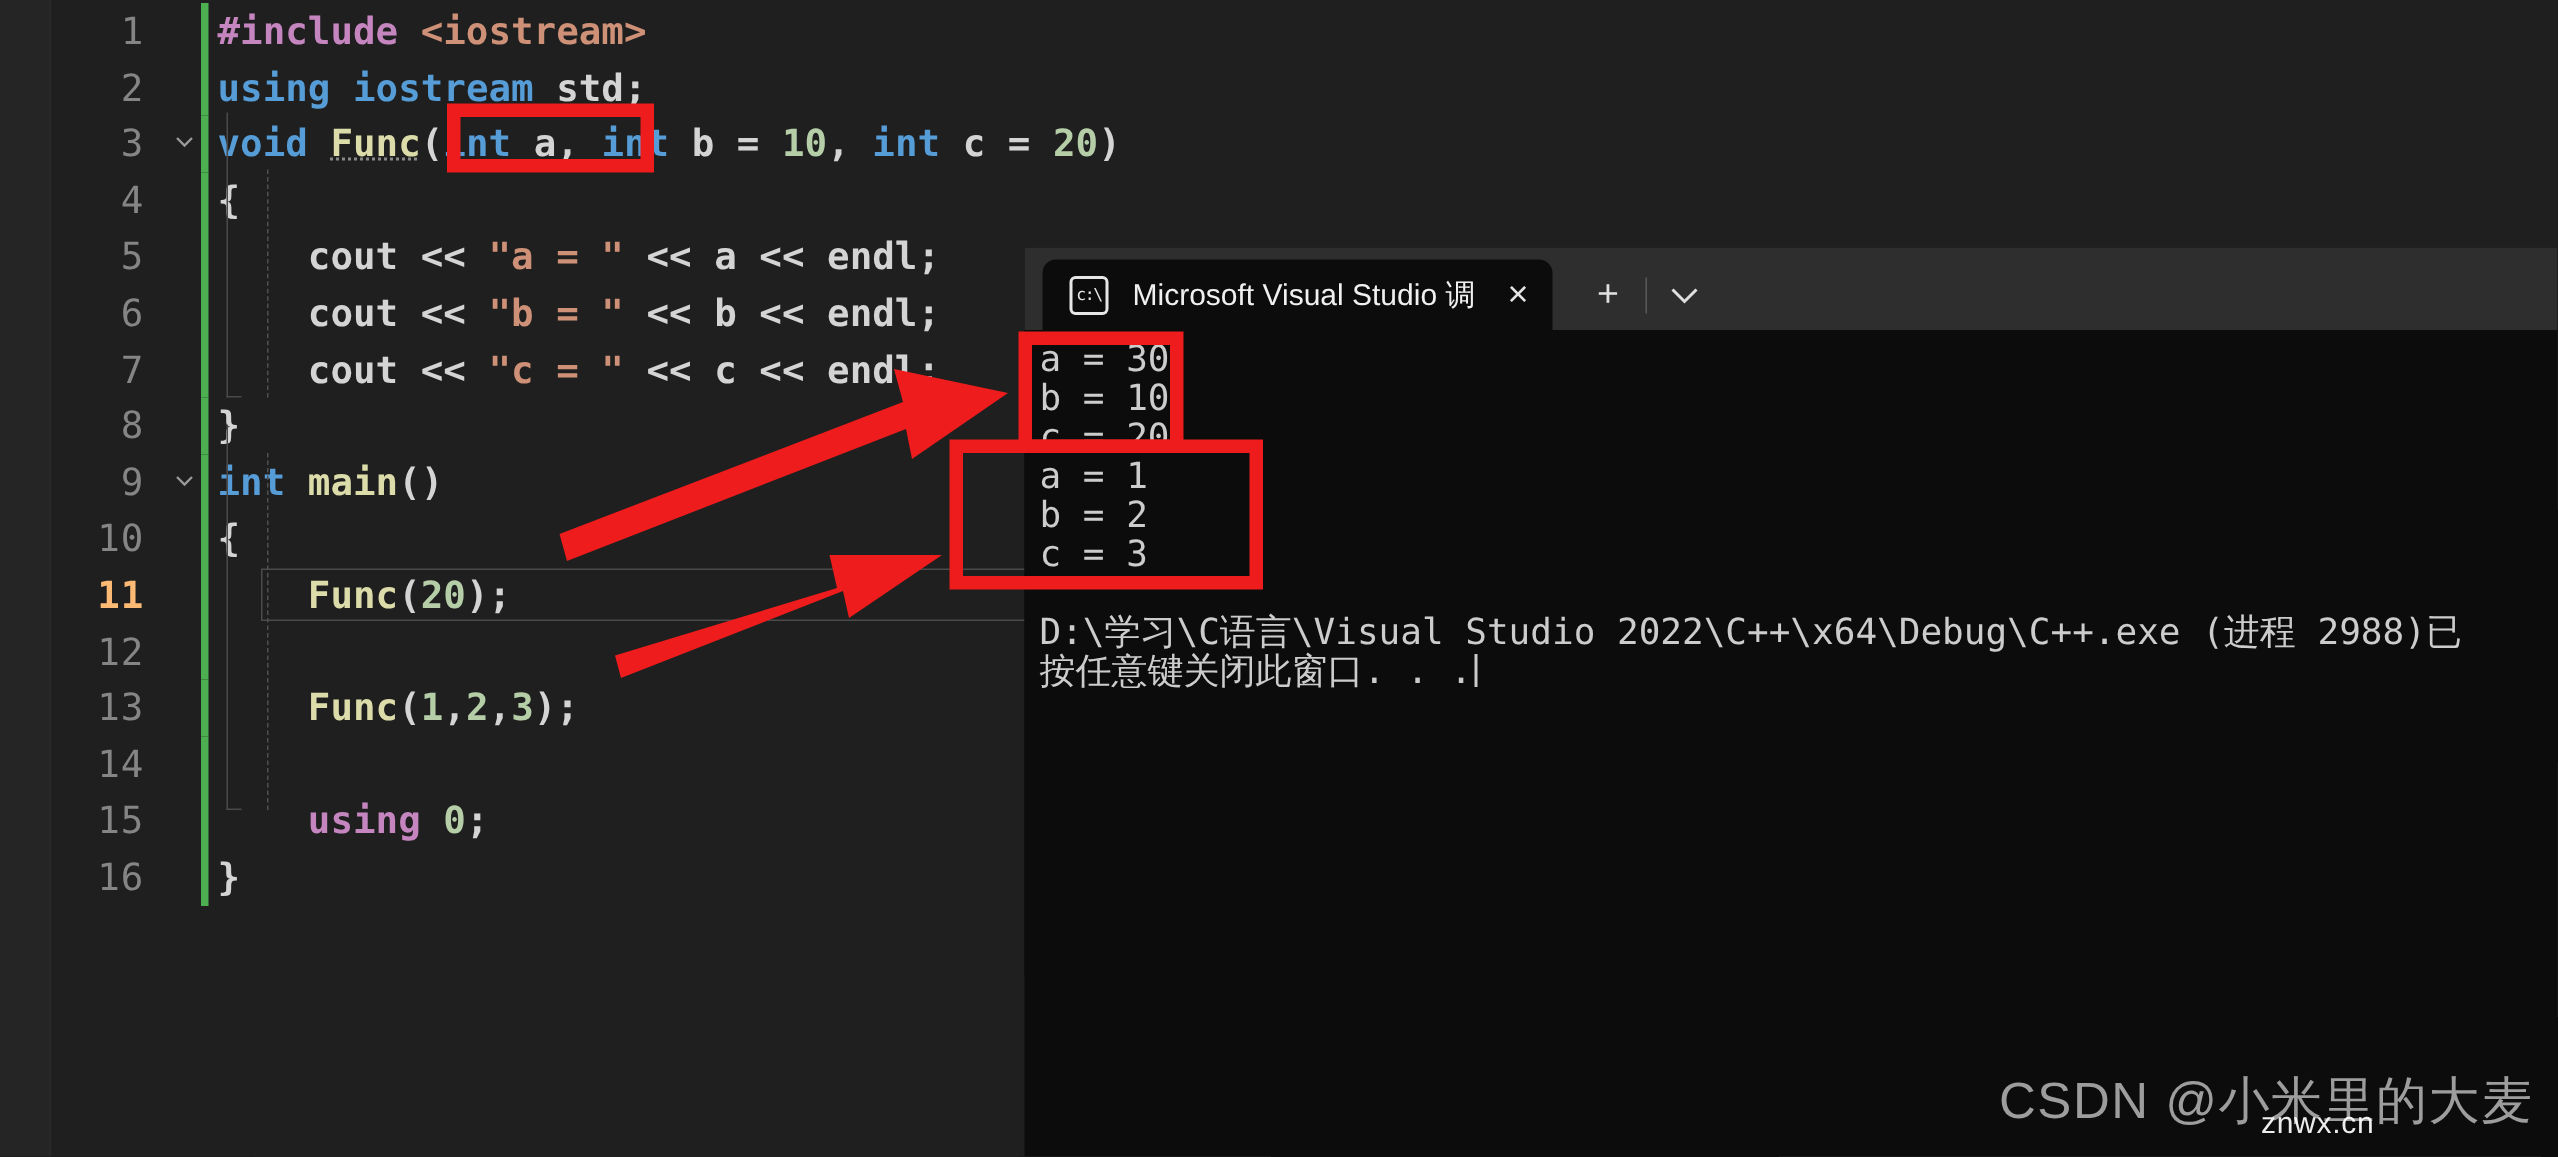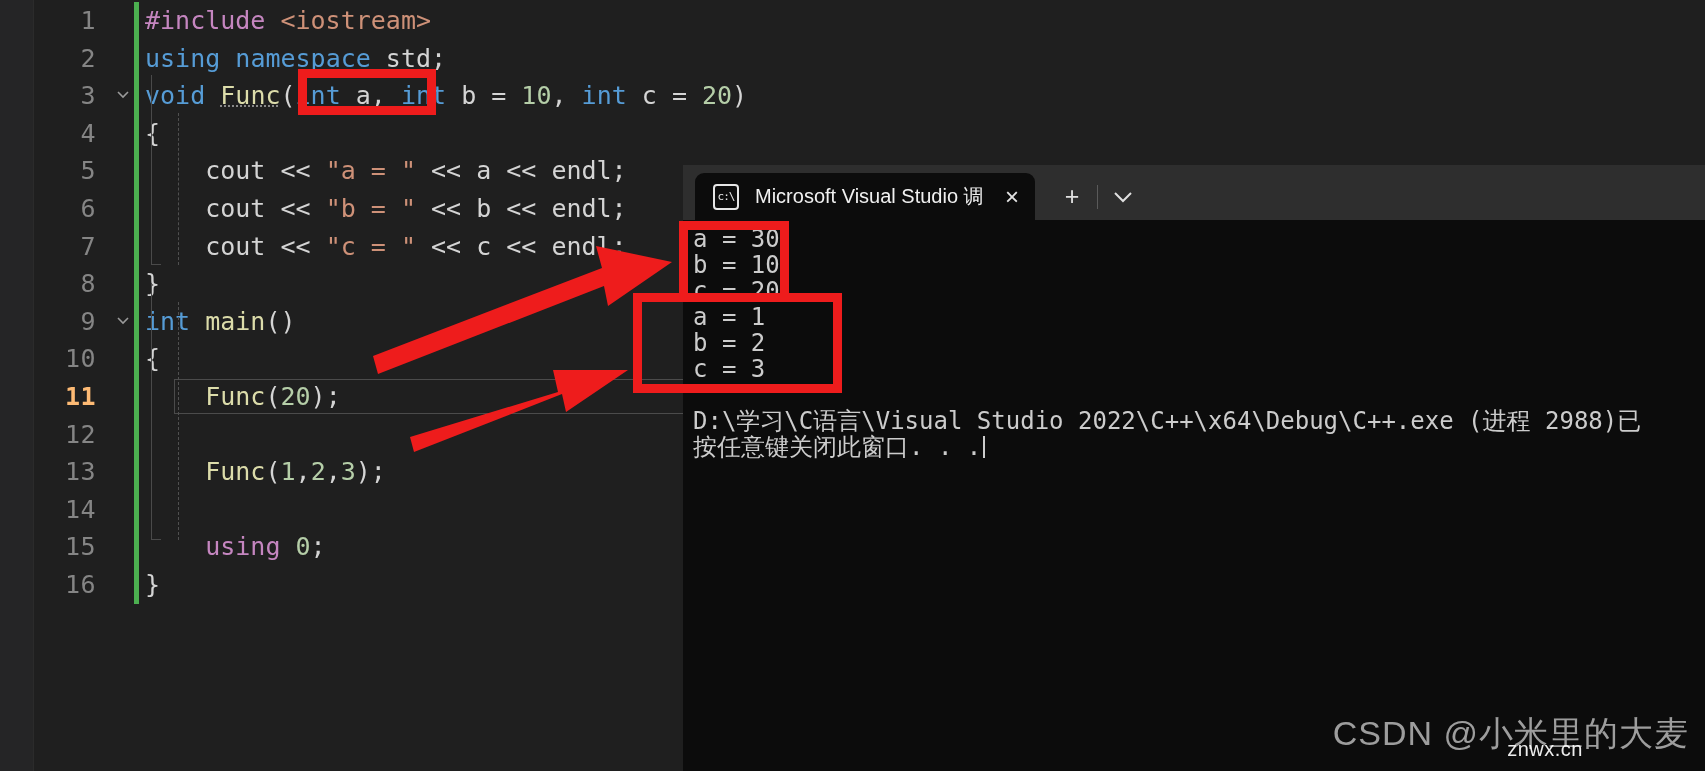--- a/index.html
+++ b/index.html
@@ -82,20 +82,21 @@
     background: transparent;
   }
   .chbar.green { background: #4caf50; }
 
   .codetext {
     flex: 1 1 auto;
     position: relative;
     white-space: pre;
     color: #d4d4d4;
     padding-left: 6px;
+    font-weight: bold;
   }
 
   
   .kw   { color: #569cd6; }   
   .fn   { color: #dcdcaa; }   
   .plain{ color: #d4d4d4; }
   .str  { color: #ce9178; }
   .num  { color: #b5cea8; }
   .pre  { color: #c586c0; }   
   .hdr  { color: #ce9178; }
@@ -257,21 +258,21 @@
 </style>
 </head>
 <body>
 
 <div id="root">
 
   <div id="editor">
     <div class="gutter-strip"></div>
     <div class="code-area" id="code-area">
         <div class="line"><span class="ln">1</span><span class="fold"></span><span class="chbar green"></span><span class="codetext"><span class="pre">#include </span><span class="hdr">&lt;iostream&gt;</span></span></div>
-        <div class="line"><span class="ln">2</span><span class="fold"></span><span class="chbar green"></span><span class="codetext"><span class="kw">using</span><span class="plain"> </span><span class="kw">namespace</span><span class="plain"> std;</span></span></div>
+        <div class="line"><span class="ln">2</span><span class="fold"></span><span class="chbar green"></span><span class="codetext"><span class="kw">using</span><span class="plain"> </span><span class="kw">iostream</span><span class="plain"> std;</span></span></div>
         <div class="line"><span class="ln">3</span><span class="fold"><svg width="14" height="10" viewBox="0 0 14 10">
               <polyline points="2,2 7,7 12,2" fill="none" stroke="#9a9a9a" stroke-width="1.6"></polyline>
             </svg></span><span class="chbar green"></span><span class="codetext"><span class="kw">void</span><span class="plain"> </span><span class="fn wavy">Func</span><span class="plain">(</span><span class="kw">int</span><span class="plain"> a, </span><span class="kw">int</span><span class="plain"> b = </span><span class="num">10</span><span class="plain">, </span><span class="kw">int</span><span class="plain"> c = </span><span class="num">20</span><span class="plain">)</span></span></div>
         <div class="line"><span class="ln">4</span><span class="fold"></span><span class="chbar green"></span><span class="codetext"><span class="plain">{</span></span></div>
         <div class="line"><span class="ln">5</span><span class="fold"></span><span class="chbar green"></span><span class="codetext"><span class="plain">    cout &lt;&lt; </span><span class="str">"a = "</span><span class="plain"> &lt;&lt; a &lt;&lt; endl;</span></span></div>
         <div class="line"><span class="ln">6</span><span class="fold"></span><span class="chbar green"></span><span class="codetext"><span class="plain">    cout &lt;&lt; </span><span class="str">"b = "</span><span class="plain"> &lt;&lt; b &lt;&lt; endl;</span></span></div>
         <div class="line"><span class="ln">7</span><span class="fold"></span><span class="chbar green"></span><span class="codetext"><span class="plain">    cout &lt;&lt; </span><span class="str">"c = "</span><span class="plain"> &lt;&lt; c &lt;&lt; endl;</span></span></div>
         <div class="line"><span class="ln">8</span><span class="fold"></span><span class="chbar green"></span><span class="codetext"><span class="plain">}</span></span></div>
         <div class="line"><span class="ln">9</span><span class="fold"><svg width="14" height="10" viewBox="0 0 14 10">
               <polyline points="2,2 7,7 12,2" fill="none" stroke="#9a9a9a" stroke-width="1.6"></polyline>

